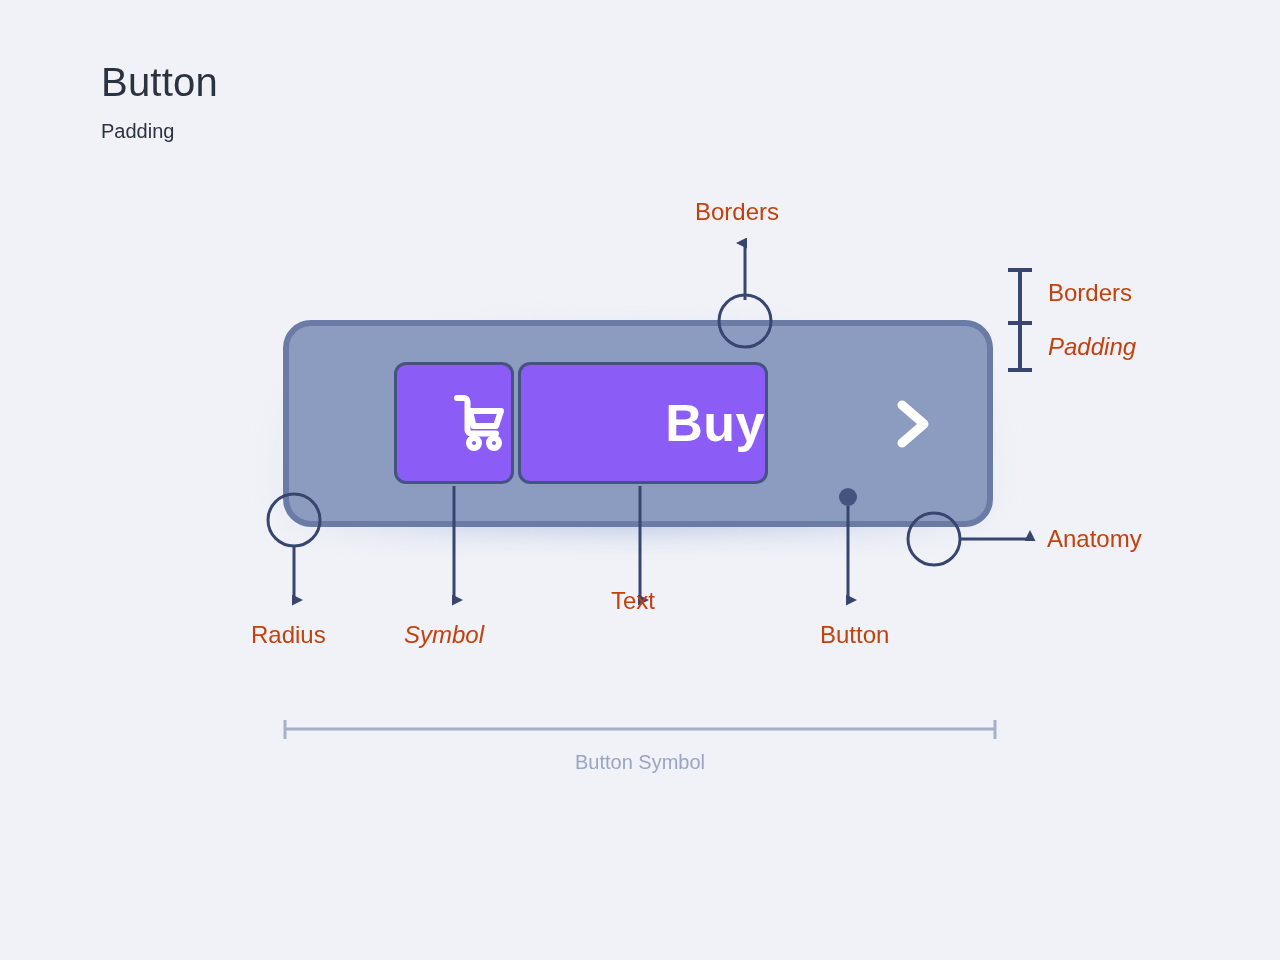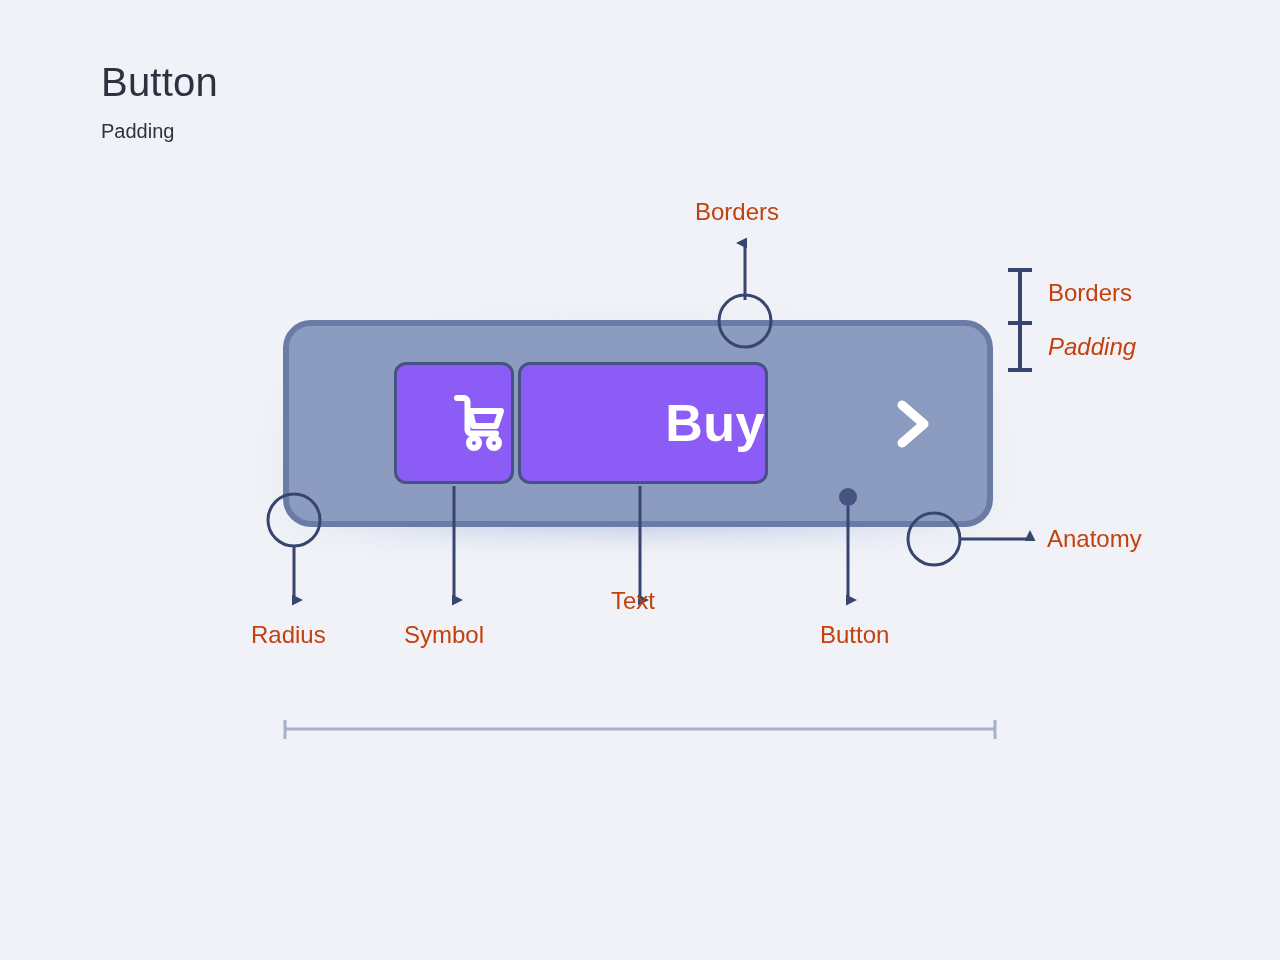--- a/index.html
+++ b/index.html
@@ -110,21 +110,21 @@
     font-size: 24px;
     color: #c2410c;
     line-height: 1;
     white-space: nowrap;
   }
   #label-borders  { left: 695px; top: 200px; }
   #label-margin   { left: 1048px; top: 281px; }
   #label-padding  { left: 1048px; top: 335px; font-style: italic; }
   #label-shadow   { left: 1047px; top: 527px; }
   #label-radius   { left: 251px; top: 623px; }
-  #label-symbol   { left: 404px; top: 623px; }
+  #label-symbol   { left: 404px; top: 623px; font-style: italic; }
   #label-text     { left: 611px; top: 589px; }
   #label-fills    { left: 820px; top: 623px; }
 
   #measure-caption {
     left: 0;
     top: 752px;
     width: 1280px;
     text-align: center;
     font-size: 20px;
     color: #9aa5c0;
@@ -221,14 +221,15 @@
 
   <div class="abs callout-label" id="label-borders">Borders</div>
   <div class="abs callout-label" id="label-margin">Borders</div>
   <div class="abs callout-label" id="label-padding">Padding</div>
   <div class="abs callout-label" id="label-shadow">Anatomy</div>
   <div class="abs callout-label" id="label-radius">Radius</div>
   <div class="abs callout-label" id="label-symbol">Symbol</div>
   <div class="abs callout-label" id="label-text">Text</div>
   <div class="abs callout-label" id="label-fills">Button</div>
 
+  <div class="abs" id="measure-caption">Button Symbol</div>
 
 </div>
 
 </body></html>

